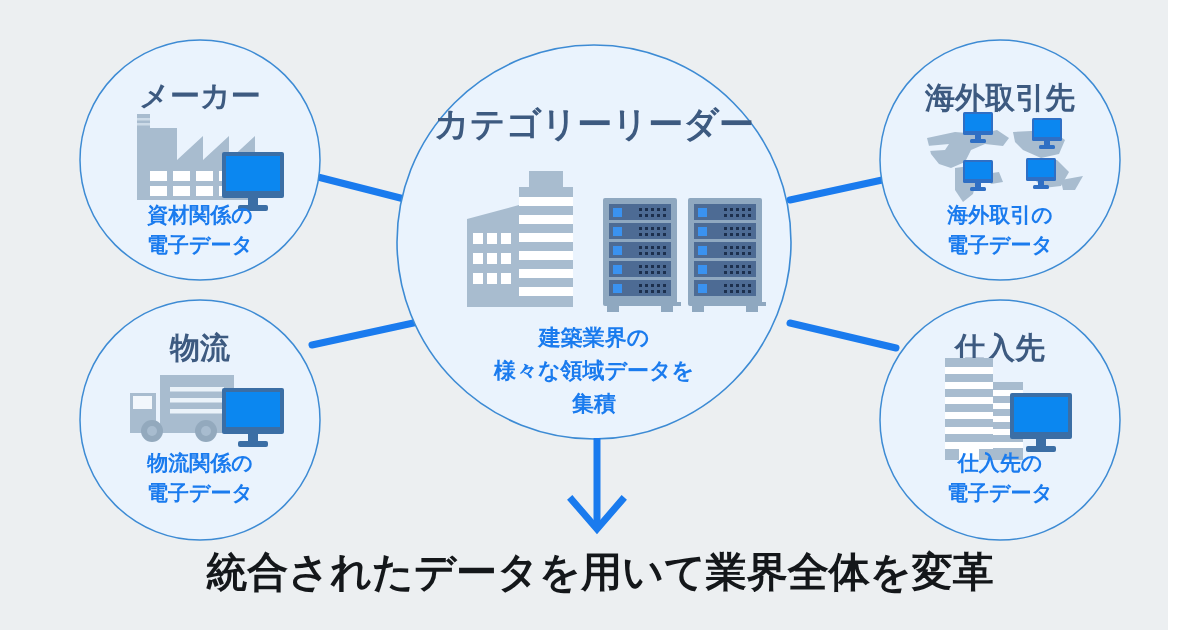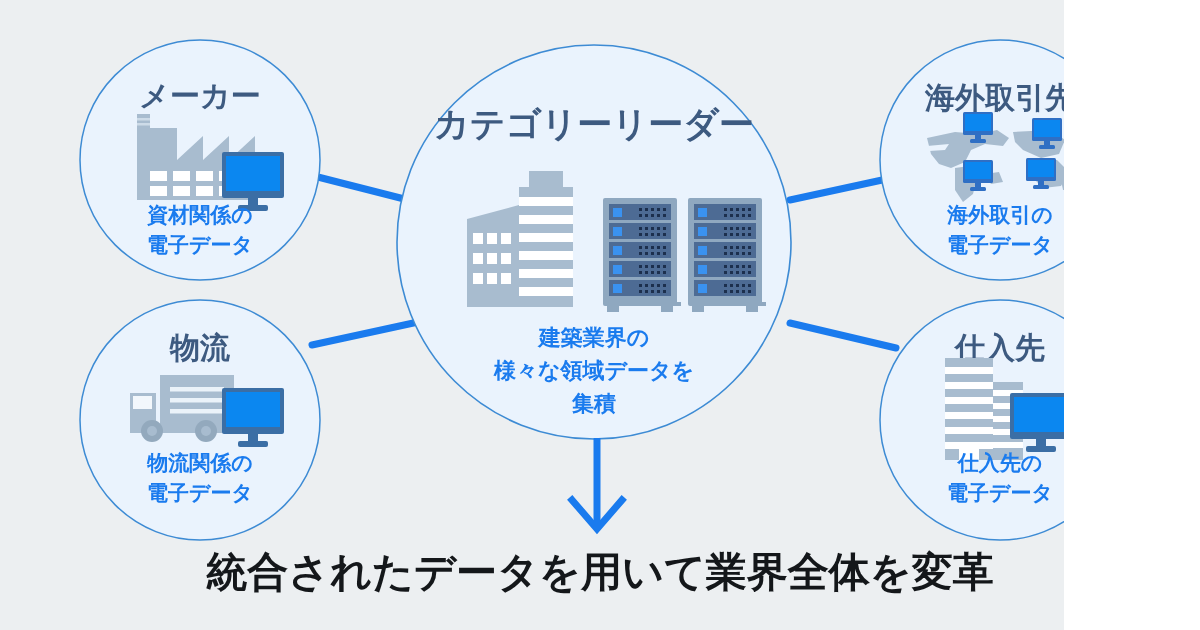--- a/index.html
+++ b/index.html
@@ -3,21 +3,21 @@
 <meta charset="utf-8">
 <title>Category Leader Data Diagram</title>
 <style>
   html, body {
     margin: 0;
     padding: 0;
     background: #ffffff;
   }
   #stage {
     position: relative;
-    width: 1064px;
+    width: 1168px;
     height: 630px;
     background: #eceff1;
     overflow: hidden;
     font-family: "Liberation Sans", "DejaVu Sans", sans-serif;
   }
   #stage svg.layer {
     position: absolute;
     left: 0;
     top: 0;
     width: 1200px;

